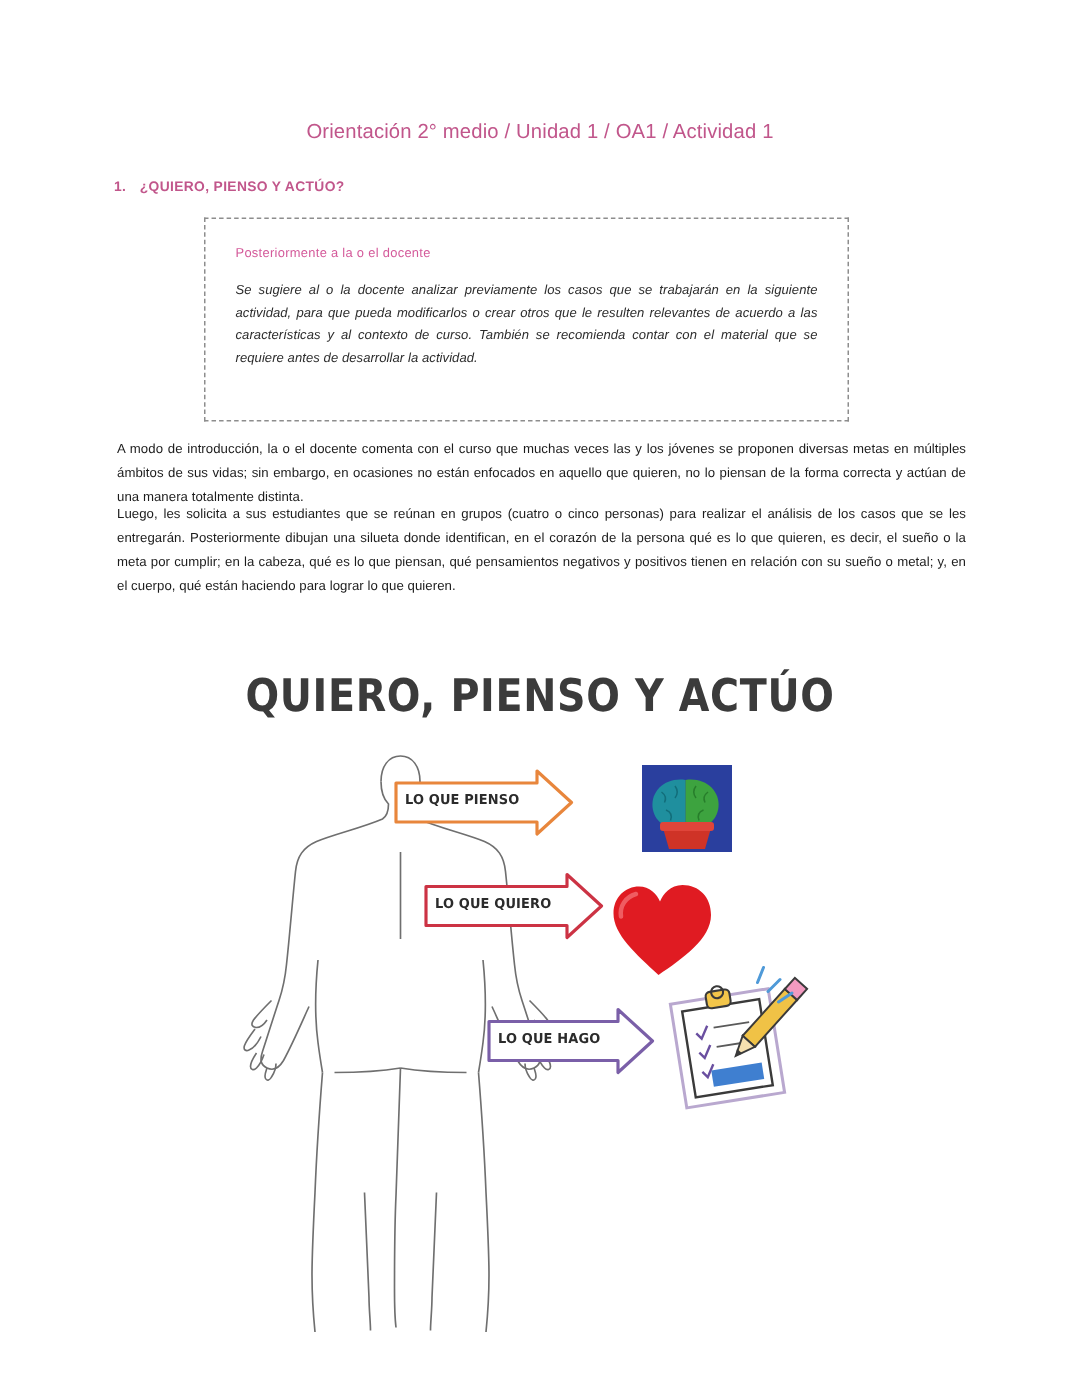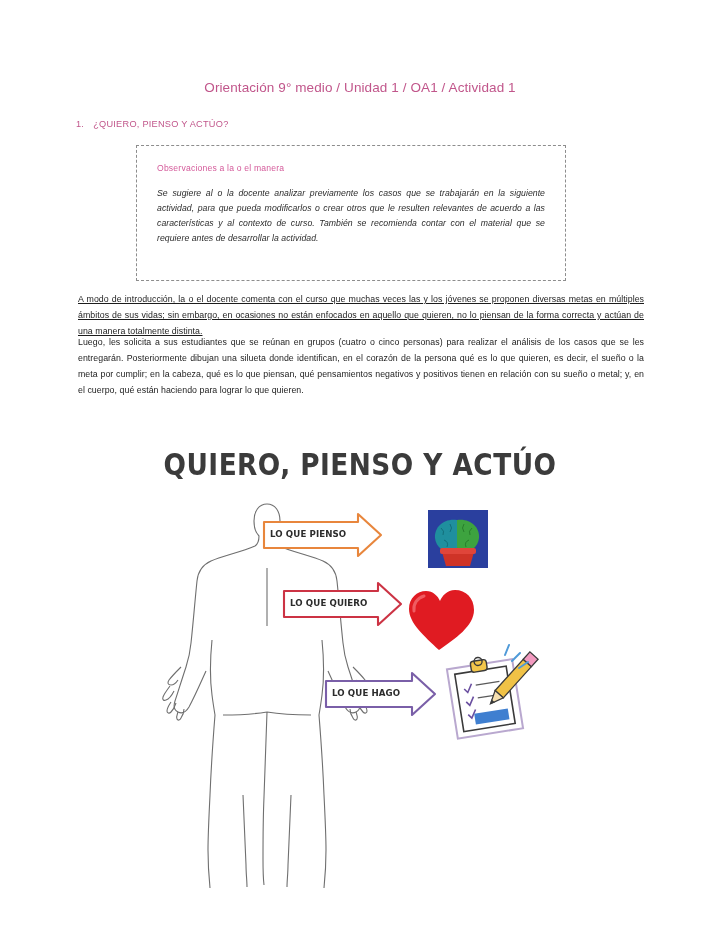--- a/index.html
+++ b/index.html
@@ -36,20 +36,21 @@
 
   
   .section-heading {
     position: absolute;
     left: 76px;
     top: 119px;
     font-size: 9.2px;
     color: #c1568b;
     letter-spacing: 0.25px;
     white-space: nowrap;
+    font-weight: bold;
   }
   .section-heading .num { margin-right: 9px; }
 
   
   .obs-box {
     position: absolute;
     left: 136px;
     top: 145px;
     width: 430px;
     height: 136px;
@@ -79,21 +80,21 @@
     position: absolute;
     left: 78px;
     width: 566px;
     font-size: 8.8px;
     line-height: 1.82;
     text-align: justify;
     color: #1c1c1c;
     margin: 0;
     letter-spacing: 0.04px;
   }
-  #par-intro { top: 291px; text-decoration: underline; }
+  #par-intro { top: 291px; }
   #par-group { top: 334px; }
 
   
   .figure {
     position: absolute;
     left: 0;
     top: 440px;
     width: 688px;
     height: 400px;
   }
@@ -132,28 +133,28 @@
   }
   #lbl-pienso { left: 270px; top: 529px; }
   #lbl-quiero { left: 290px; top: 598px; }
   #lbl-hago   { left: 332px; top: 688px; }
 </style>
 </head>
 <body>
 
 <div class="page">
 
-  <div class="doc-title">Orientación 9° medio / Unidad 1 / OA1 / Actividad 1</div>
+  <div class="doc-title">Orientación 2° medio / Unidad 1 / OA1 / Actividad 1</div>
 
   <div class="section-heading">
     <span class="num">1.</span><span>¿QUIERO, PIENSO Y ACTÚO?</span>
   </div>
 
   <div class="obs-box">
-    <p class="obs-title">Observaciones a la o el manera</p>
+    <p class="obs-title">Posteriormente a la o el docente</p>
     <p class="obs-text">Se sugiere al o la docente analizar previamente los casos que se trabajarán en la siguiente actividad, para que pueda modificarlos o crear otros que le resulten relevantes de acuerdo a las características y al contexto de curso. También se recomienda contar con el material que se requiere antes de desarrollar la actividad.</p>
   </div>
 
   <p class="body-par" id="par-intro">A modo de introducción, la o el docente comenta con el curso que muchas veces las y los jóvenes se proponen diversas metas en múltiples ámbitos de sus vidas; sin embargo, en ocasiones no están enfocados en aquello que quieren, no lo piensan de la forma correcta y actúan de una manera totalmente distinta.</p>
   <p class="body-par" id="par-group">Luego, les solicita a sus estudiantes que se reúnan en grupos (cuatro o cinco personas) para realizar el análisis de los casos que se les entregarán. Posteriormente dibujan una silueta donde identifican, en el corazón de la persona qué es lo que quieren, es decir, el sueño o la meta por cumplir; en la cabeza, qué es lo que piensan, qué pensamientos negativos y positivos tienen en relación con su sueño o metal; y, en el cuerpo, qué están haciendo para lograr lo que quieren.</p>
 
   <div class="figure">
     <div class="fig-title">QUIERO, PIENSO Y ACTÚO</div>
   </div>
 

